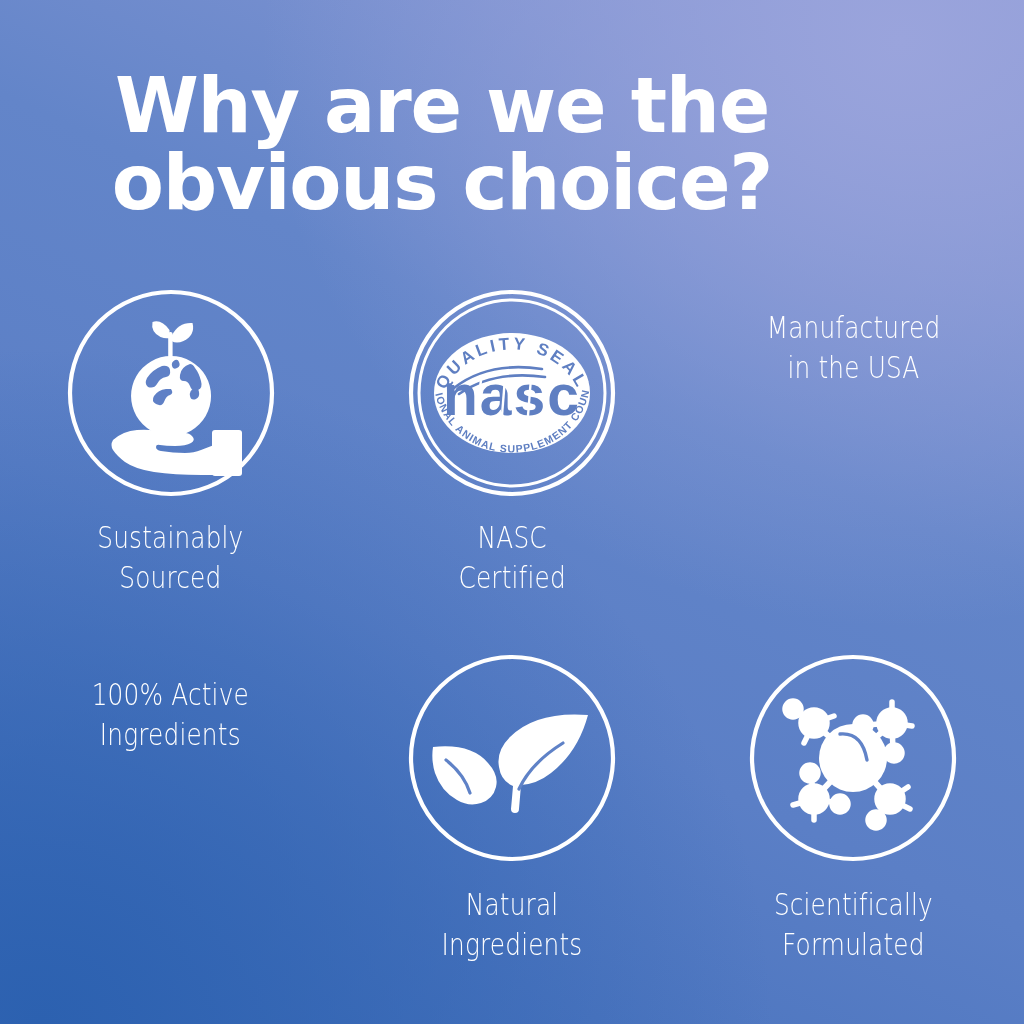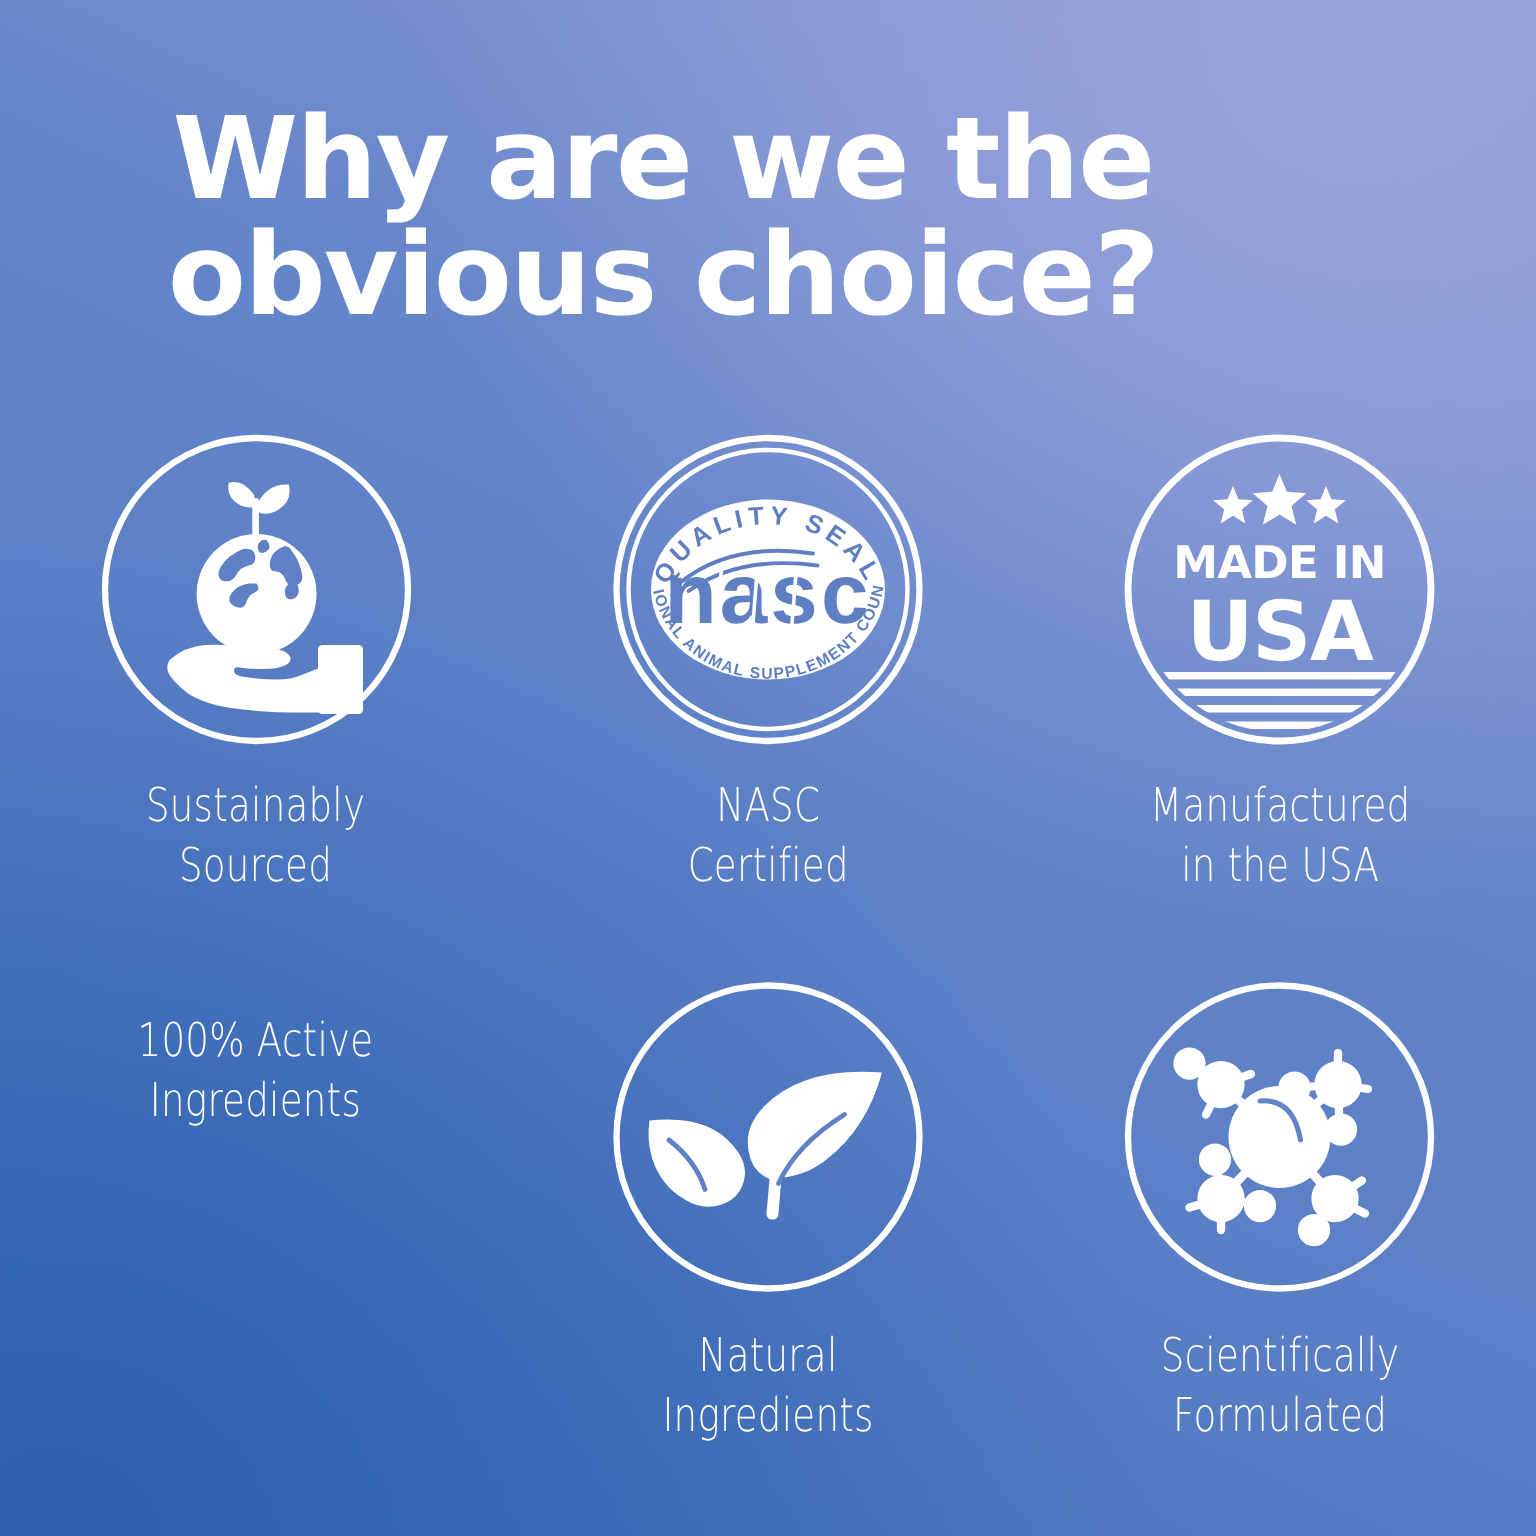--- a/index.html
+++ b/index.html
@@ -158,44 +158,20 @@
           </g>
         </svg>
       </div>
       <div class="caption">
         <span class="cl">NASC</span>
         <span class="cl">Certified</span>
       </div>
     </div>
 
     <div class="cell">
-      <div class="badge">
-        <svg viewBox="0 0 210 210" xmlns="http://www.w3.org/2000/svg">
-          <defs>
-            <clipPath id="usaClip">
-                <circle cx="105" cy="105" r="95"></circle>
-              </clipPath>
-          </defs>
-          <circle cx="105" cy="105" r="101" fill="none" stroke="#ffffff" stroke-width="4.6"></circle>
-          <g fill="#ffffff">
-
-            <path d="M74 36 l3.6 8.8 l9.6 0.7 l-7.3 6.2 l2.3 9.3 l-8.2 -5.1 l-8.2 5.1 l2.3 -9.3 l-7.3 -6.2 l9.6 -0.7 z"></path>
-            <path d="M105 28 l4.9 11.9 l12.9 1 l-9.8 8.4 l3.1 12.6 l-11.1 -6.9 l-11.1 6.9 l3.1 -12.6 l-9.8 -8.4 l12.9 -1 z"></path>
-            <path d="M136 36 l3.6 8.8 l9.6 0.7 l-7.3 6.2 l2.3 9.3 l-8.2 -5.1 l-8.2 5.1 l2.3 -9.3 l-7.3 -6.2 l9.6 -0.7 z"></path>
-          </g>
-          <text x="105" y="97" text-anchor="middle" font-family="'DejaVu Sans', sans-serif" font-weight="700" font-size="30" letter-spacing="-0.5" fill="#ffffff">MADE IN</text>
-          <text x="105" y="152" text-anchor="middle" font-family="'DejaVu Sans', sans-serif" font-weight="700" font-size="55" letter-spacing="-1" fill="#ffffff">USA</text>
-          <g clip-path="url(#usaClip)" fill="#ffffff">
-            <rect x="5" y="160" width="200" height="5"></rect>
-            <rect x="5" y="171" width="200" height="5"></rect>
-            <rect x="5" y="182" width="200" height="5"></rect>
-            <rect x="5" y="193" width="200" height="5"></rect>
-          </g>
-        </svg>
-      </div>
       <div class="caption">
         <span class="cl">Manufactured</span>
         <span class="cl">in the USA</span>
       </div>
     </div>
 
     <div class="cell row2">
       <div class="caption">
         <span class="cl">100% Active</span>
         <span class="cl">Ingredients</span>

